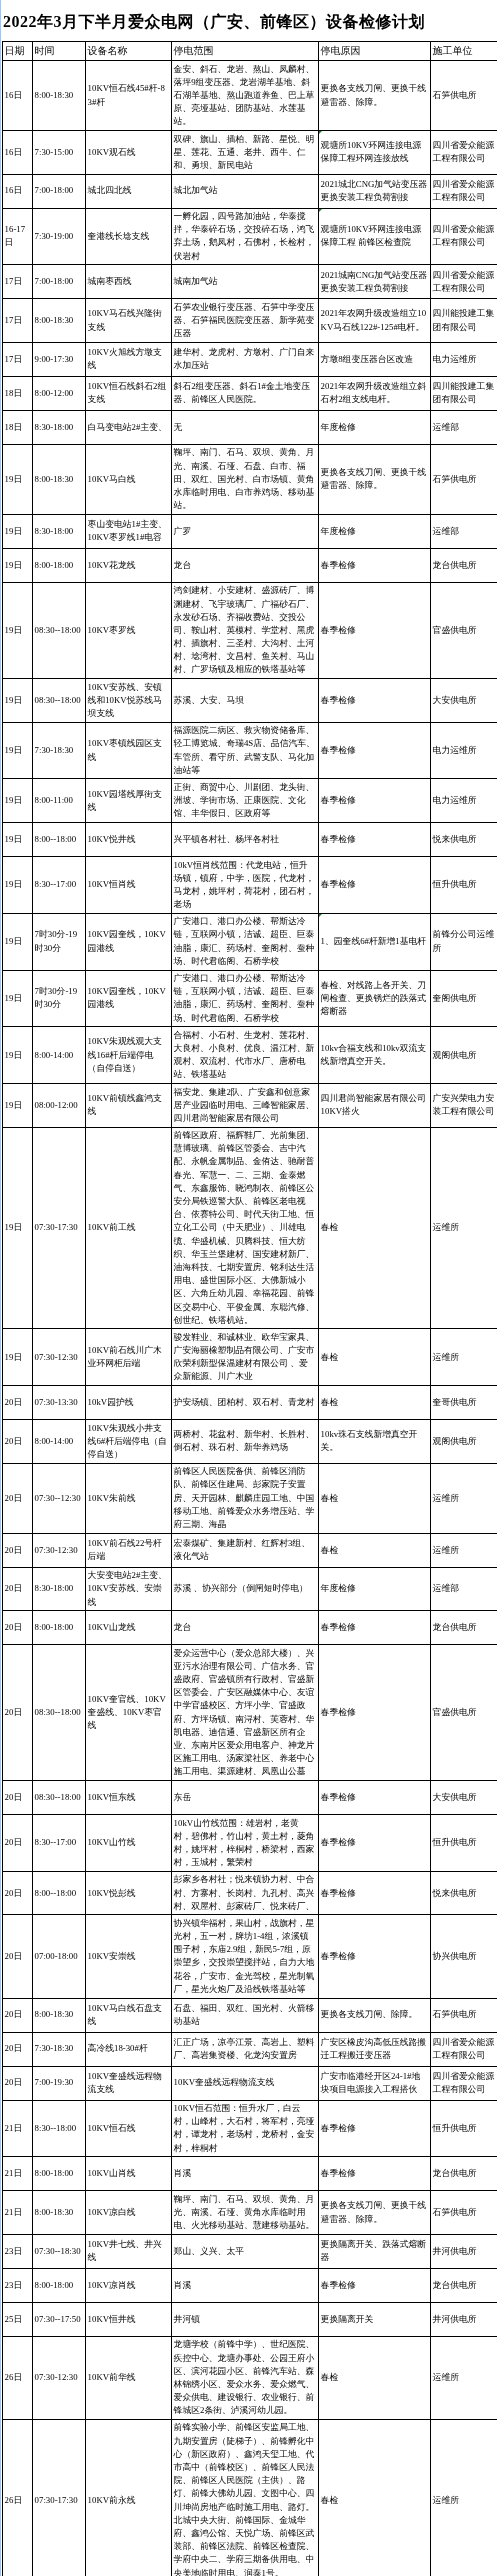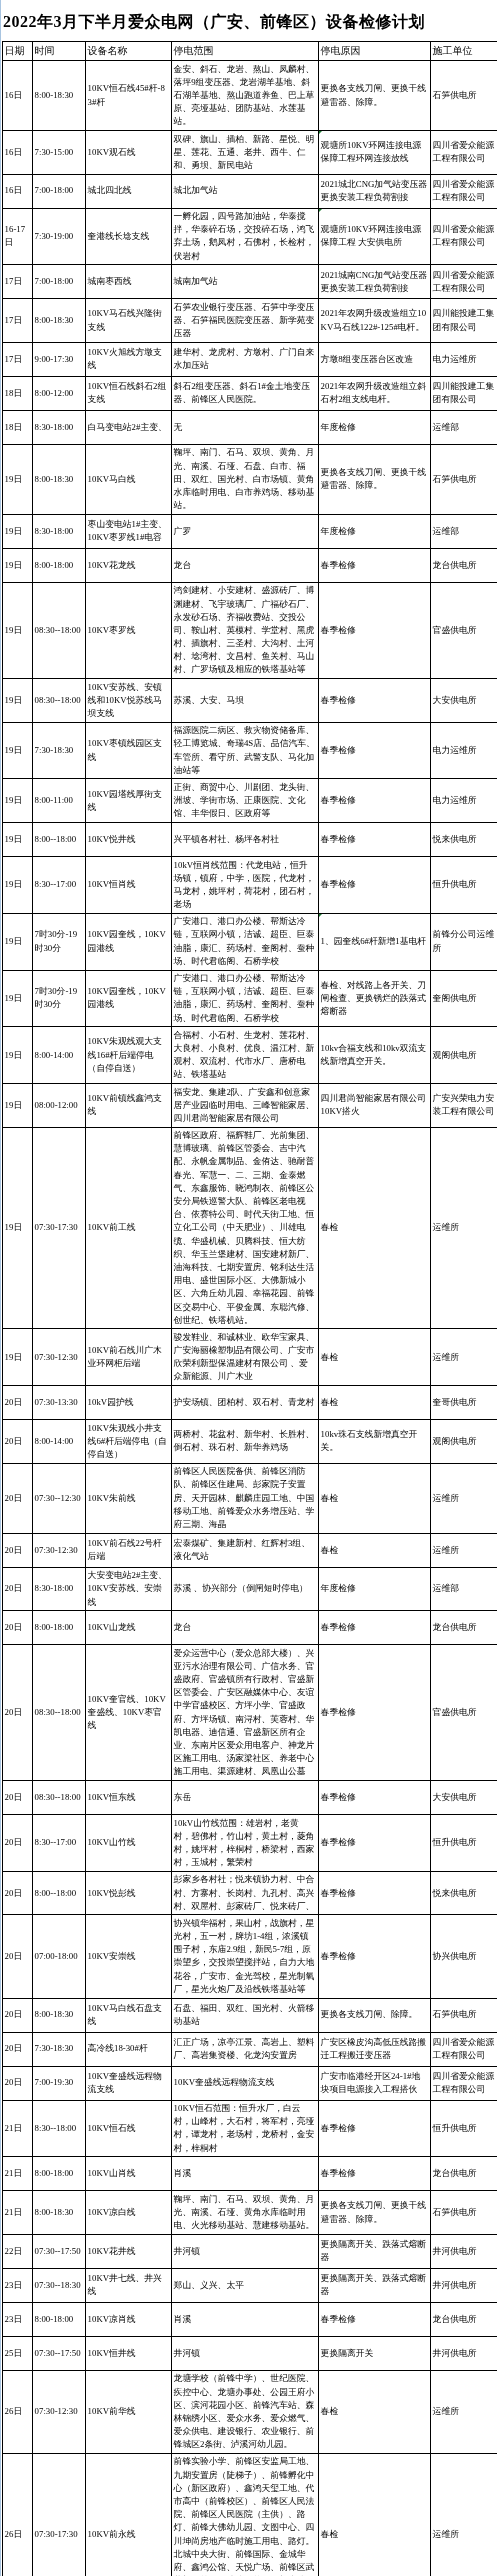--- a/index.html
+++ b/index.html
@@ -60,21 +60,21 @@
         <td>城北四北线</td>
         <td>城北加气站</td>
         <td>2021城北CNG加气站变压器更换安装工程负荷割接</td>
         <td>四川省爱众能源工程有限公司</td>
       </tr>
       <tr>
         <td>16-17日</td>
         <td>7:30-19:00</td>
         <td>奎港线长埝支线</td>
         <td>一孵化园，四号路加油站，华泰搅拌，华泰碎石场，交投碎石场，鸿飞弃土场，鹅凤村，石佛村，长检村，伏岩村</td>
-        <td class="gc">观塘所10KV环网连接电源保障工程 大安供电所</td>
+        <td class="gc">观塘所10KV环网连接电源保障工程 前锋区检查院</td>
         <td>四川省爱众能源工程有限公司</td>
       </tr>
       <tr>
         <td>17日</td>
         <td>7:00-18:00</td>
         <td>城南枣西线</td>
         <td>城南加气站</td>
         <td>2021城南CNG加气站变压器更换安装工程负荷割接</td>
         <td>四川省爱众能源工程有限公司</td>
       </tr>
@@ -360,28 +360,20 @@
       </tr>
       <tr>
         <td>21日</td>
         <td>8:00-18:30</td>
         <td>10KV凉白线</td>
         <td>鞠坪、南门、石马、双坝、黄角、月光、南溪、石垭、黄角水库临时用电、火光移动基站、慧建移动基站。</td>
         <td>更换各支线刀闸、更换干线避雷器、除障。</td>
         <td>石笋供电所</td>
       </tr>
       <tr>
-        <td>22日</td>
-        <td>07:30--17:50</td>
-        <td>10KV花井线</td>
-        <td>井河镇</td>
-        <td>更换隔离开关、跌落式熔断器</td>
-        <td>井河供电所</td>
-      </tr>
-      <tr>
         <td>23日</td>
         <td>07:30--18:30</td>
         <td>10KV井七线、井兴线</td>
         <td>郑山、义兴、太平</td>
         <td>更换隔离开关、跌落式熔断器</td>
         <td>井河供电所</td>
       </tr>
       <tr>
         <td>23日</td>
         <td>8:00-18:00</td>

